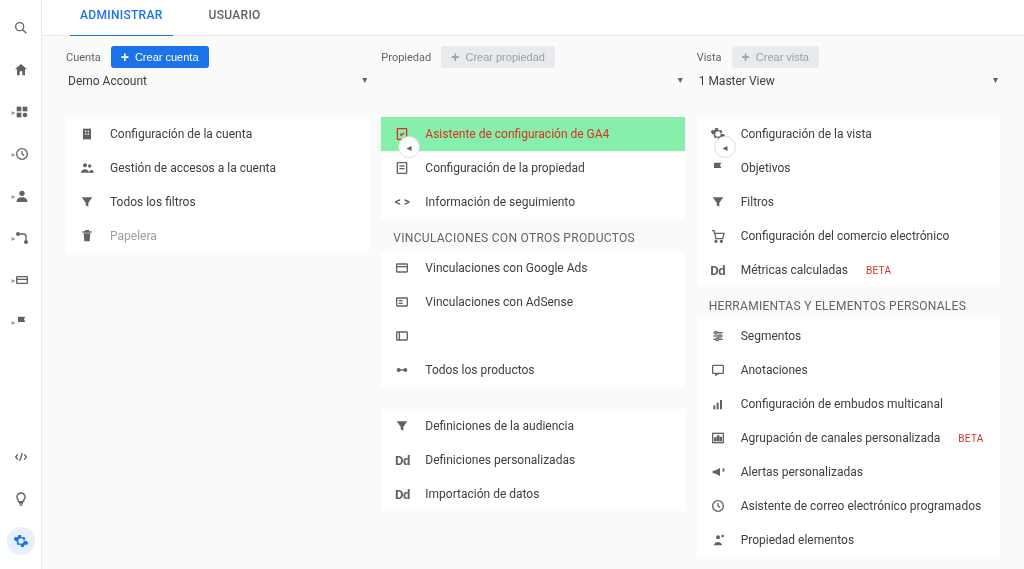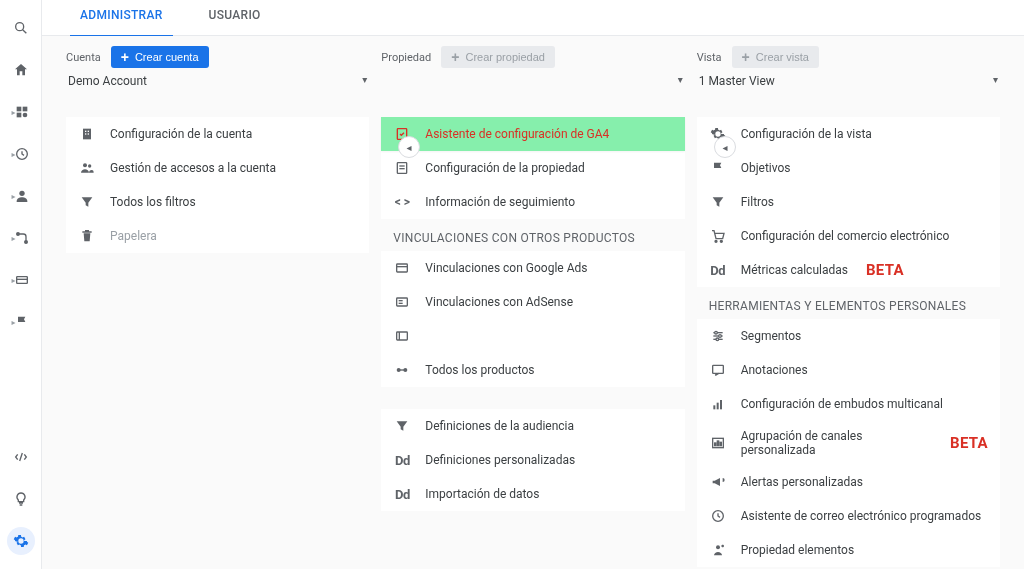--- a/index.html
+++ b/index.html
@@ -28,21 +28,21 @@
   
   .selector { display: flex; justify-content: space-between; align-items: flex-start; font-size: 12px; color: #3c4043; height: 22px; border-bottom: 1px solid transparent; cursor: pointer; margin-bottom: 21px; padding: 0 2px; }
   .selector .arrow { font-size: 10px; color: #5f6368; }
   
   .menu-list { background: #fff; }
   .menu-item { display: flex; align-items: center; gap: 14px; padding: 8px 12px; font-size: 12px; color: #3c4043; cursor: pointer; min-height: 32px; }
   .menu-item.active { color: #d93025; background: #86efac; box-shadow: 0 1px 2px rgba(0,0,0,0.05); }
   .menu-item.active .m-icon { color: #d93025; }
   .menu-item.disabled { color: #9aa0a6; cursor: default; }
   .menu-item .m-icon { width: 18px; height: 18px; display: flex; align-items: center; justify-content: center; color: #5f6368; flex-shrink: 0; }
-  .menu-item .beta { color: #d93025; font-size: 15px; font-weight: 700; margin-left: 4px; letter-spacing: 0.3px; }
+  .menu-item .beta { color: #d93025; font-size: 10px; font-weight: 400; margin-left: 4px; letter-spacing: 0.3px; }
   
   .section-title { font-size: 12px; font-weight: 400; color: #5f6368; letter-spacing: 0.3px; padding: 12px 12px 6px 12px; text-transform: uppercase; }
   
   .circle-arrow { position: absolute; top: 94px; width: 22px; height: 22px; border-radius: 50%; border: 1px solid #dadce0; background: #fff; display: flex; align-items: center; justify-content: center; font-size: 10px; color: #5f6368; cursor: pointer; z-index: 2; }
   
   svg { width: 16px; height: 16px; }
   .dd-text { font-size: 13px; font-weight: bold; letter-spacing: -0.5px; }
   
   .gap { height: 22px; }
 </style>

